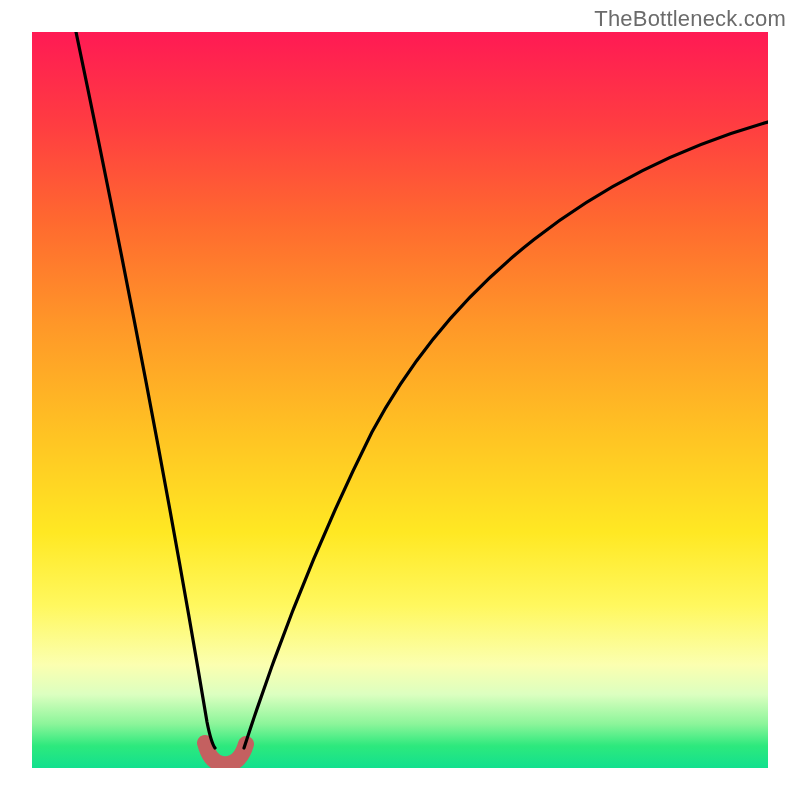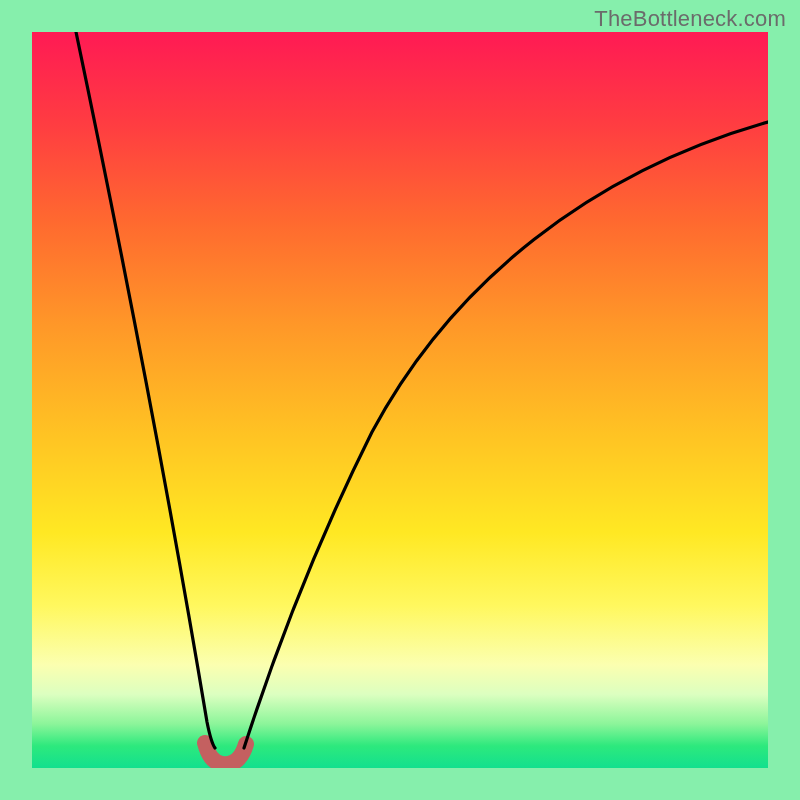--- a/index.html
+++ b/index.html
@@ -10,21 +10,21 @@
     background: #000;
     overflow: hidden;
     font-family: Arial, Helvetica, sans-serif;
   }
   .frame {
     position: absolute;
     top: 0;
     left: 0;
     width: 800px;
     height: 800px;
-    background: #86efac;
+    background: #ffffff;
   }
   .plot {
     position: absolute;
     top: 32px;
     left: 32px;
     width: 736px;
     height: 736px;
     
     background: linear-gradient(
       to bottom,

